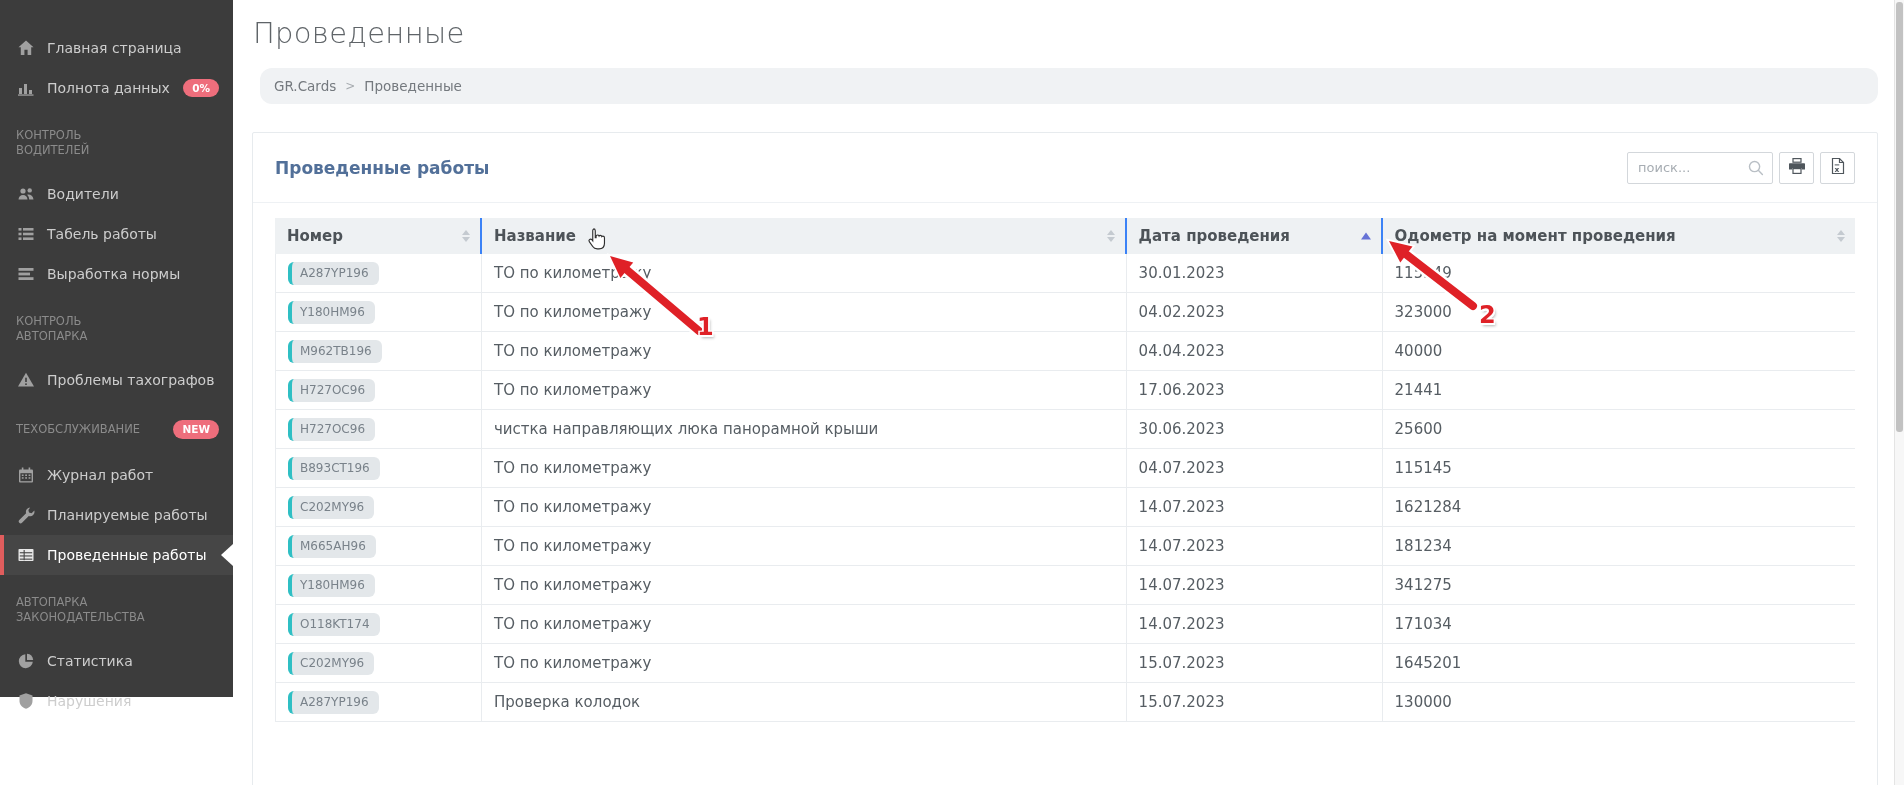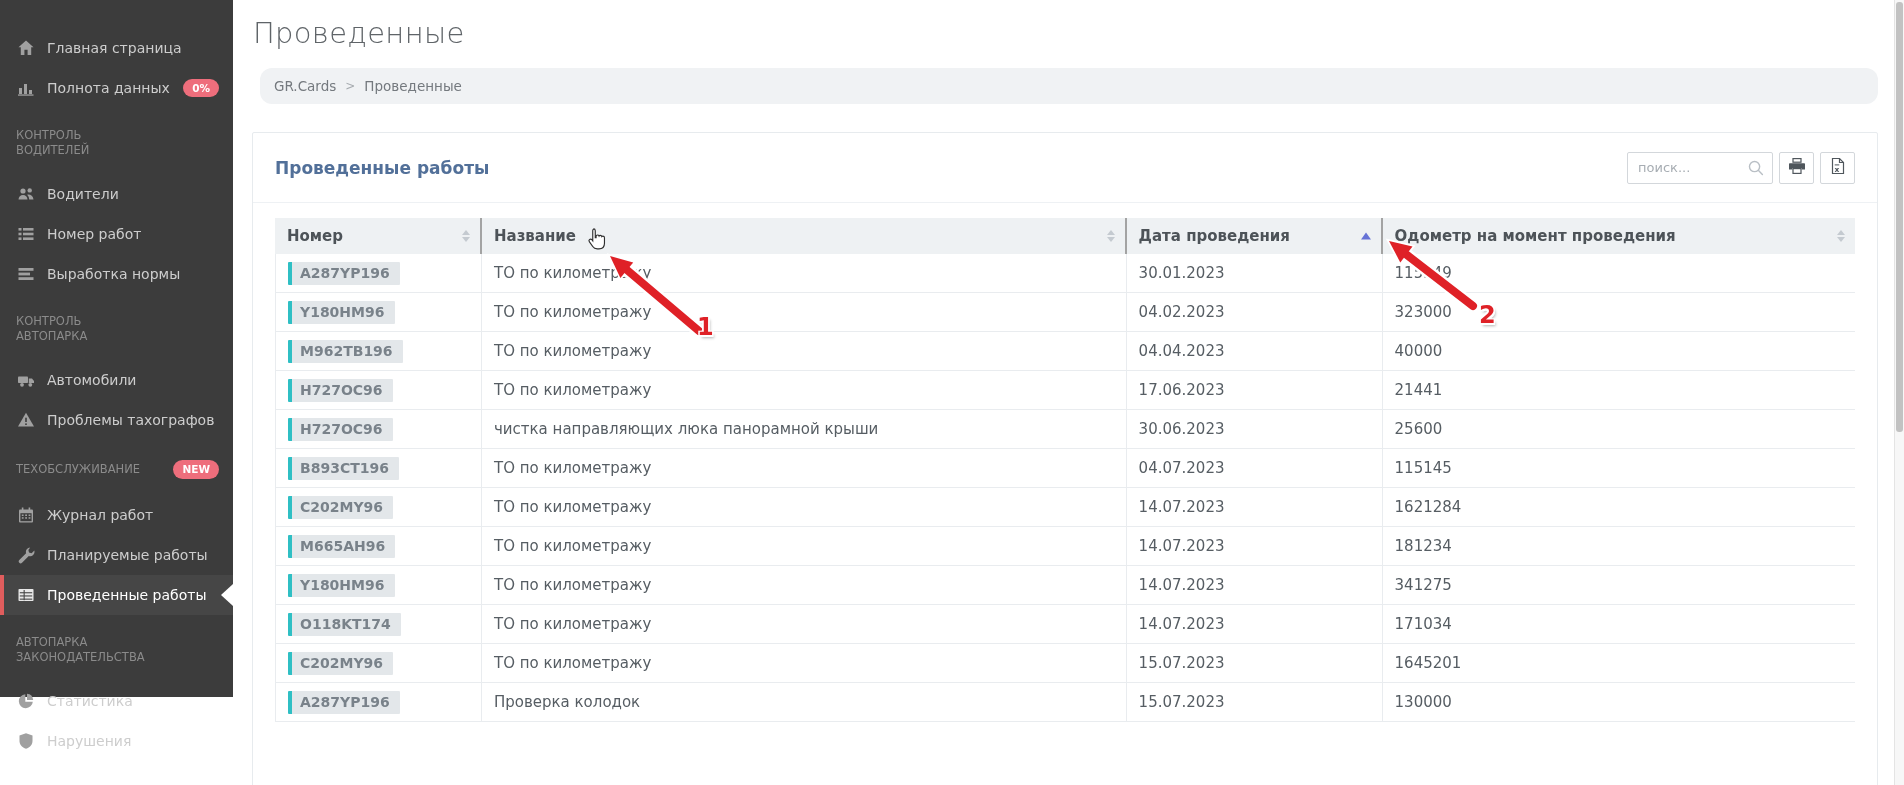--- a/index.html
+++ b/index.html
@@ -35,27 +35,27 @@
   .search-box{width:146px;height:32px;box-sizing:border-box;border:1px solid #d3d7db;border-radius:2px;display:flex;align-items:center;padding:0 8px 0 10px;background:#fff;}
   .search-box input{border:0;outline:0;padding:0;width:100%;font-size:13px;color:#555;font-family:inherit;background:transparent;}
   .search-box input::placeholder{color:#a7adb3;}
   .search-box .sicon{color:#b9bfc5;flex:0 0 17px;height:17px;}
   .tool-btn{width:35px;height:32px;box-sizing:border-box;margin-left:6px;border:1px solid #d3d7db;border-radius:2px;background:#fff;
     display:flex;align-items:center;justify-content:center;color:#4f565c;cursor:pointer;}
   
   .table-wrap{margin:15px 22px 0;}
   table.data-table{width:100%;border-collapse:separate;border-spacing:0;font-size:15px;table-layout:fixed;}
   .data-table th{background:#eef1f3;text-align:left;font-weight:600;color:#4d5358;padding:0 34px 0 12px;height:36px;
-    border-right:2px solid #a3a3a3;position:relative;box-sizing:border-box;white-space:nowrap;overflow:hidden;cursor:pointer;}
+    border-right:2px solid #3b82f6;position:relative;box-sizing:border-box;white-space:nowrap;overflow:hidden;cursor:pointer;}
   .data-table th:last-child{border-right:none;}
   .data-table td{padding:0 12px;height:39px;border-bottom:1px solid #e9ecef;border-right:1px solid #e9ecef;color:#565d63;box-sizing:border-box;
     white-space:nowrap;overflow:hidden;}
   .data-table td:last-child{border-right:none;}
   .data-table td:first-child{border-left:1px solid #e9ecef;}
-  .plate{display:inline-block;background:#e3e7ea;border-left:4px solid #2fbfc4;color:#79828a;padding:5px 10px 5px 8px;font-size:14px;line-height:13px;border-radius:1px;font-weight:bold;}
+  .plate{display:inline-block;background:#e3e7ea;border-left:4px solid #2fbfc4;color:#79828a;padding:5px 10px 5px 8px;font-size:12px;line-height:13px;border-radius:6px;}
   .sort{position:absolute;right:10px;top:50%;transform:translateY(-50%);display:flex;flex-direction:column;gap:2px;}
   .tri-up{width:0;height:0;border-left:4.5px solid transparent;border-right:4.5px solid transparent;border-bottom:5.5px solid #c4cad0;}
   .tri-down{width:0;height:0;border-left:4.5px solid transparent;border-right:4.5px solid transparent;border-top:5.5px solid #c4cad0;}
   .sort.asc .tri-up{border-left-width:5.5px;border-right-width:5.5px;border-bottom-width:7px;border-bottom-color:#6673d6;}
   
   .scrollbar{position:absolute;right:0;top:0;width:9px;height:785px;background:#f7f7f7;border-left:1px solid #e4e4e4;z-index:5;}
   .scroll-thumb{position:absolute;top:2px;right:1px;width:7px;height:430px;background:#c2c2c2;border-radius:3px;}
   
   .overlay{position:absolute;left:0;top:0;width:1904px;height:785px;pointer-events:none;z-index:9;}
   .ann-num{position:absolute;font-size:24px;font-weight:bold;color:#df2127;
@@ -104,45 +104,34 @@
         <span class="sicon">
           <svg width="18" height="18" viewBox="0 0 18 18" fill="currentColor">
             <rect x="1.5" y="3" width="3" height="2.6"></rect>
             <rect x="6" y="3" width="10.5" height="2.6"></rect>
             <rect x="1.5" y="7.7" width="3" height="2.6"></rect>
             <rect x="6" y="7.7" width="10.5" height="2.6"></rect>
             <rect x="1.5" y="12.4" width="3" height="2.6"></rect>
             <rect x="6" y="12.4" width="10.5" height="2.6"></rect>
           </svg>
         </span>
-        <span class="slabel">Номер работ</span>
+        <span class="slabel">Табель работы</span>
       </div>
       <div class="side-link">
         <span class="sicon">
           <svg width="18" height="18" viewBox="0 0 18 18" fill="currentColor">
             <rect x="1.5" y="3" width="15" height="2.8"></rect>
             <rect x="1.5" y="7.6" width="11.5" height="2.8"></rect>
             <rect x="1.5" y="12.2" width="15" height="2.8"></rect>
           </svg>
         </span>
         <span class="slabel">Выработка нормы</span>
       </div>
       <div class="side-section">
         <span class="slabel">КОНТРОЛЬ АВТОПАРКА</span>
-      </div>
-      <div class="side-link">
-        <span class="sicon">
-          <svg width="18" height="18" viewBox="0 0 18 18" fill="currentColor">
-            <rect x="1" y="5.5" width="10" height="6.5" rx="0.8"></rect>
-            <path d="M11.8 7.5h3.2l2 2.5v2h-5.2z"></path>
-            <circle cx="5" cy="13.8" r="1.9"></circle>
-            <circle cx="13.3" cy="13.8" r="1.9"></circle>
-          </svg>
-        </span>
-        <span class="slabel">Автомобили</span>
       </div>
       <div class="side-link">
         <span class="sicon">
           <svg width="18" height="18" viewBox="0 0 18 18" fill="currentColor">
             <path d="M9 1.8L17 15.5H1z"></path>
             <rect x="8.2" y="6.7" width="1.6" height="4.3" fill="#3c3c3c"></rect>
             <rect x="8.2" y="12.4" width="1.6" height="1.6" fill="#3c3c3c"></rect>
           </svg>
         </span>
         <span class="slabel">Проблемы тахографов</span>

